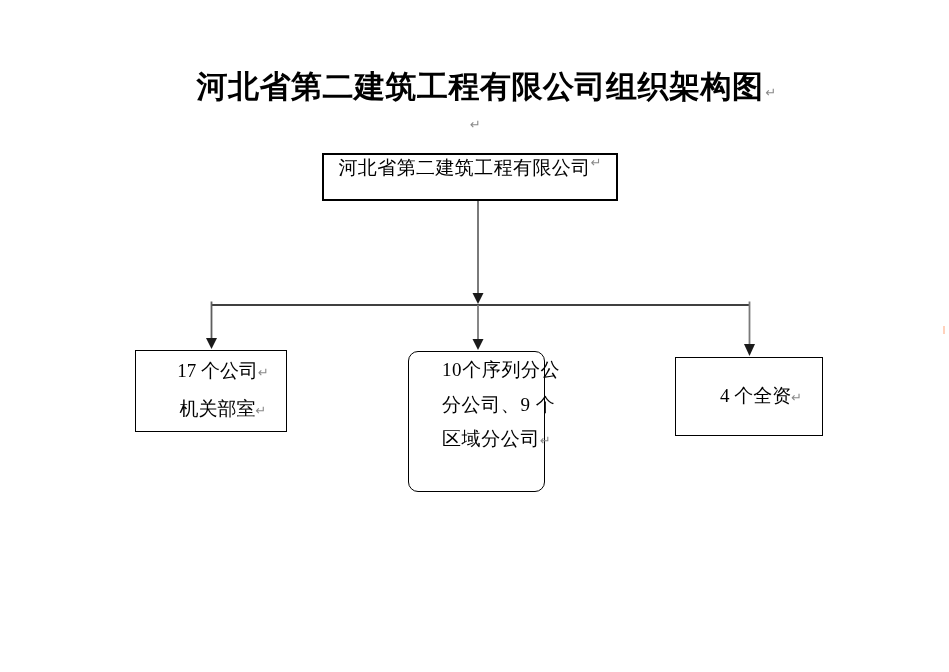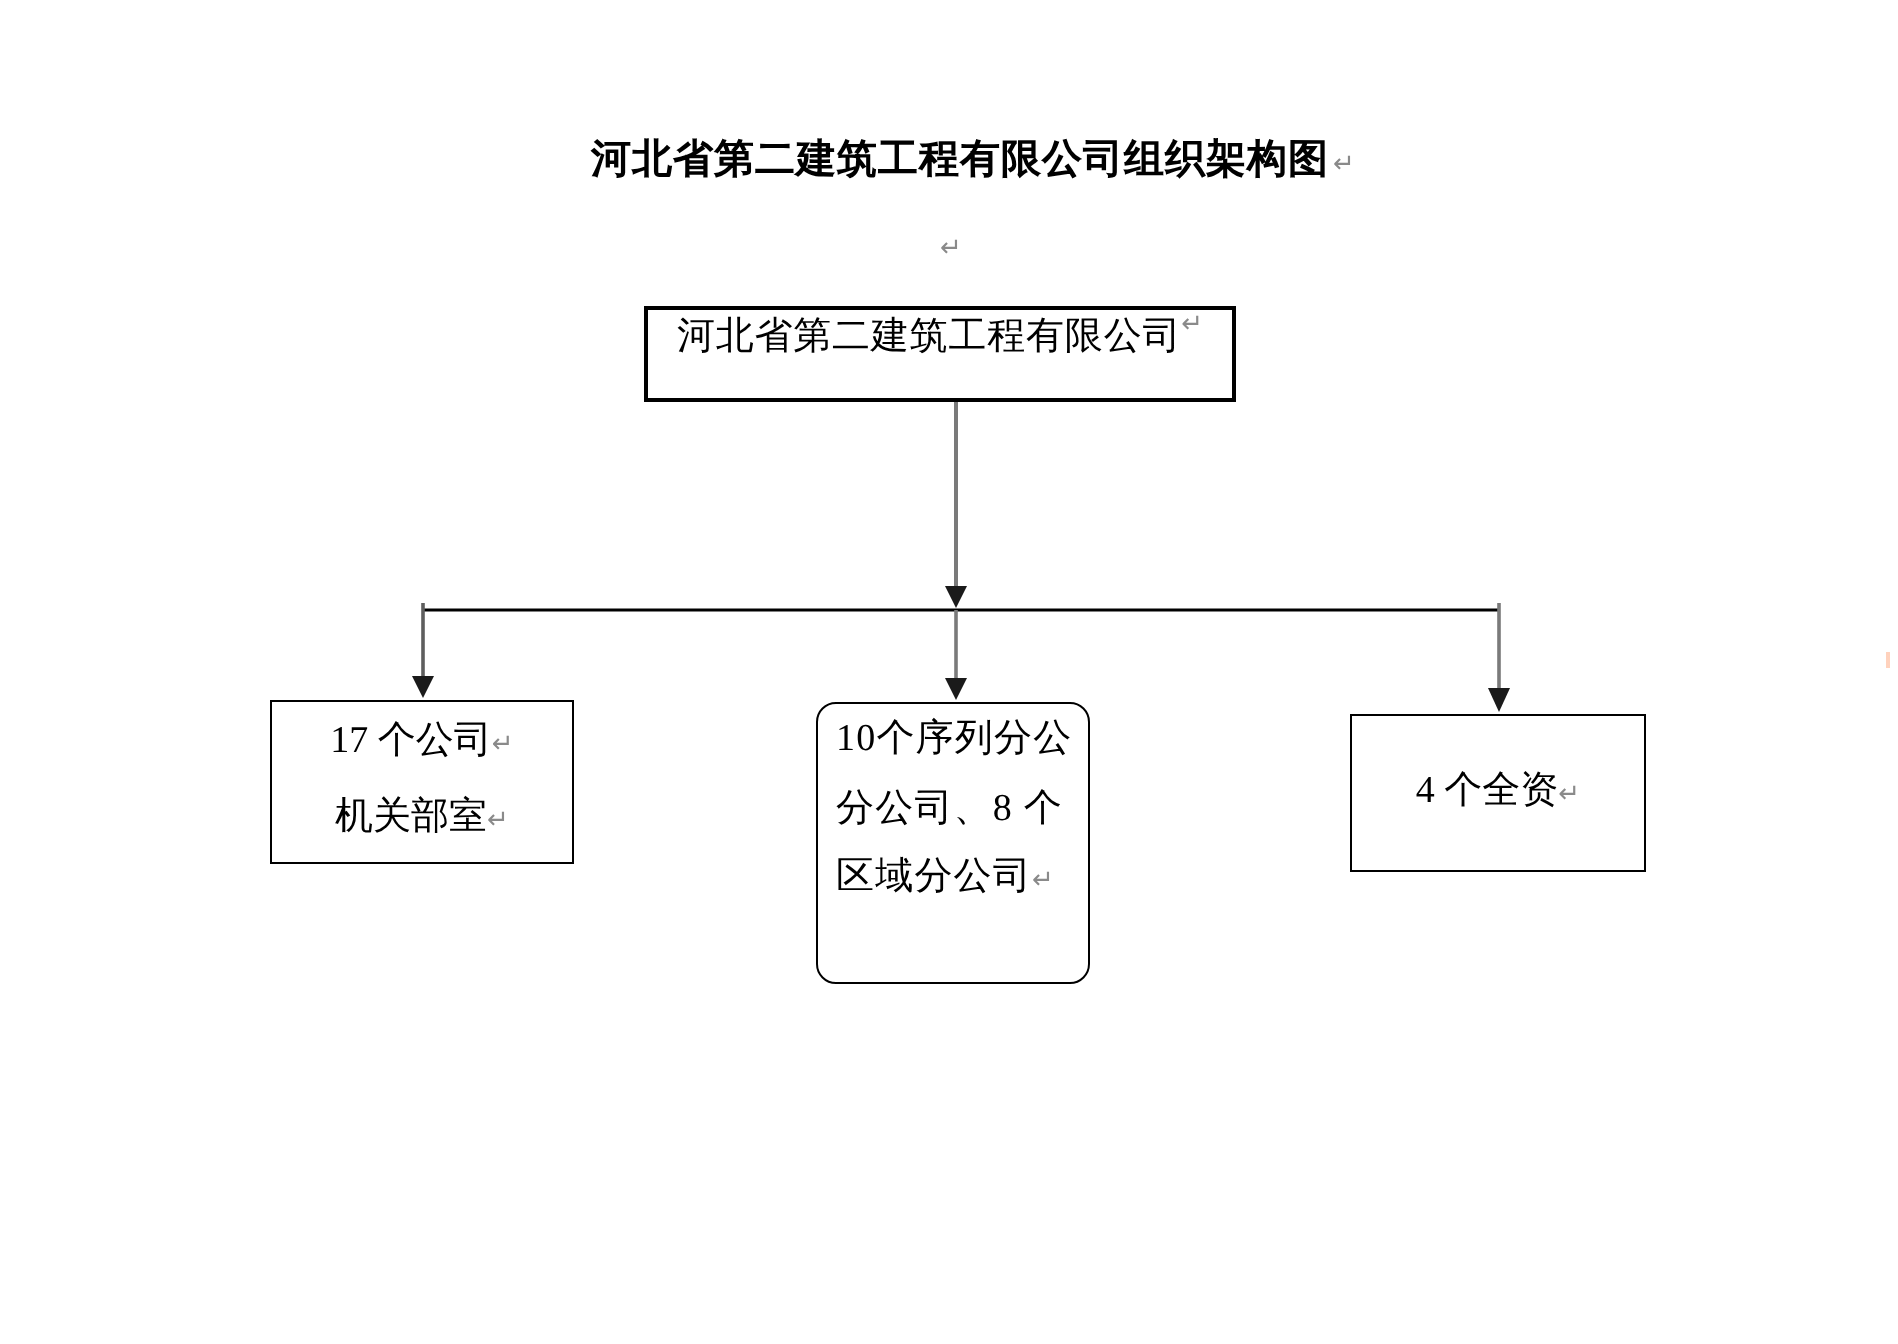--- a/index.html
+++ b/index.html
@@ -19,21 +19,21 @@
     position: absolute;
     top: 66px;
     left: 12px;
     width: 949px;
     text-align: center;
     white-space: nowrap;
   }
   .title-text {
     font-family: "Liberation Sans", "DejaVu Sans", sans-serif;
     font-weight: 700;
-    font-size: 20px;
+    font-size: 31px;
     letter-spacing: 0.5px;
     color: #000000;
   }
   
   .pmark {
     font-family: "DejaVu Sans", sans-serif;
     font-size: 13px;
     color: #8a8a8a;
     font-weight: 400;
     letter-spacing: 0;
@@ -88,21 +88,21 @@
     left: 675px;
     top: 357px;
     width: 148px;
     height: 79px;
     display: flex;
     flex-direction: column;
     justify-content: center;
     align-items: center;
     gap: 28px;
   }
-  .nline { line-height: 36px; white-space: nowrap; }
+  .nline { line-height: 36px; white-space: nowrap; margin-left: 24px; }
   .node-middle .nline { line-height: 34.6px; }
   
   .connectors {
     position: absolute;
     left: 0;
     top: 0;
     pointer-events: none;
   }
   
   .edge-artifact {
@@ -147,21 +147,21 @@
     <polygon points="744,344 755,344 749.5,356" fill="#1a1a1a"></polygon>
   </svg>
 
   <div class="node node-left">
     <div class="nline"><span>17 个公司</span><span class="pmark">↵</span></div>
     <div class="nline"><span>机关部室</span><span class="pmark">↵</span></div>
   </div>
 
   <div class="node node-middle">
     <div class="nline"><span>10个序列分公</span></div>
-    <div class="nline"><span>分公司、8 个</span></div>
+    <div class="nline"><span>分公司、9 个</span></div>
     <div class="nline"><span>区域分公司</span><span class="pmark">↵</span></div>
   </div>
 
   <div class="node node-right">
     <div class="nline"><span>4 个全资</span><span class="pmark">↵</span></div>
   </div>
 
   <div class="edge-artifact"></div>
 
 </div>

